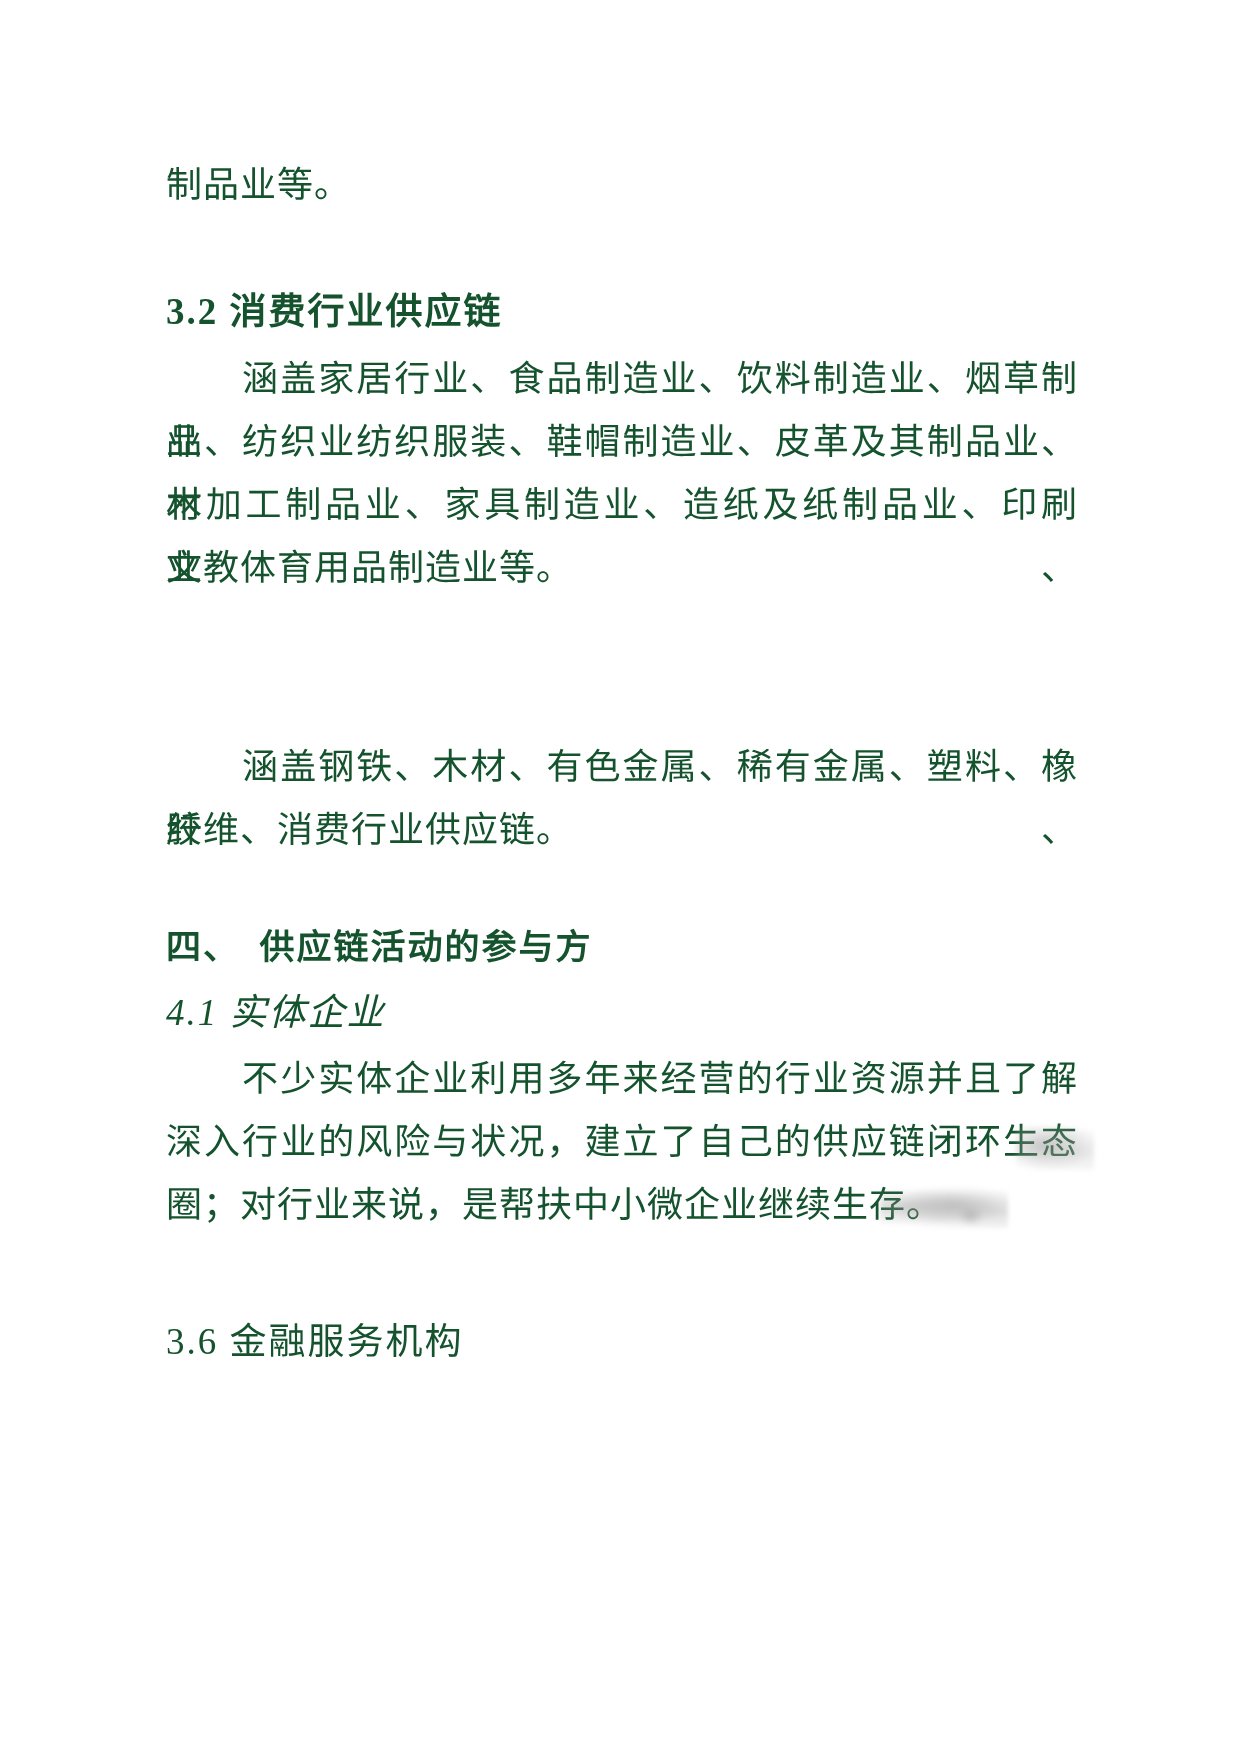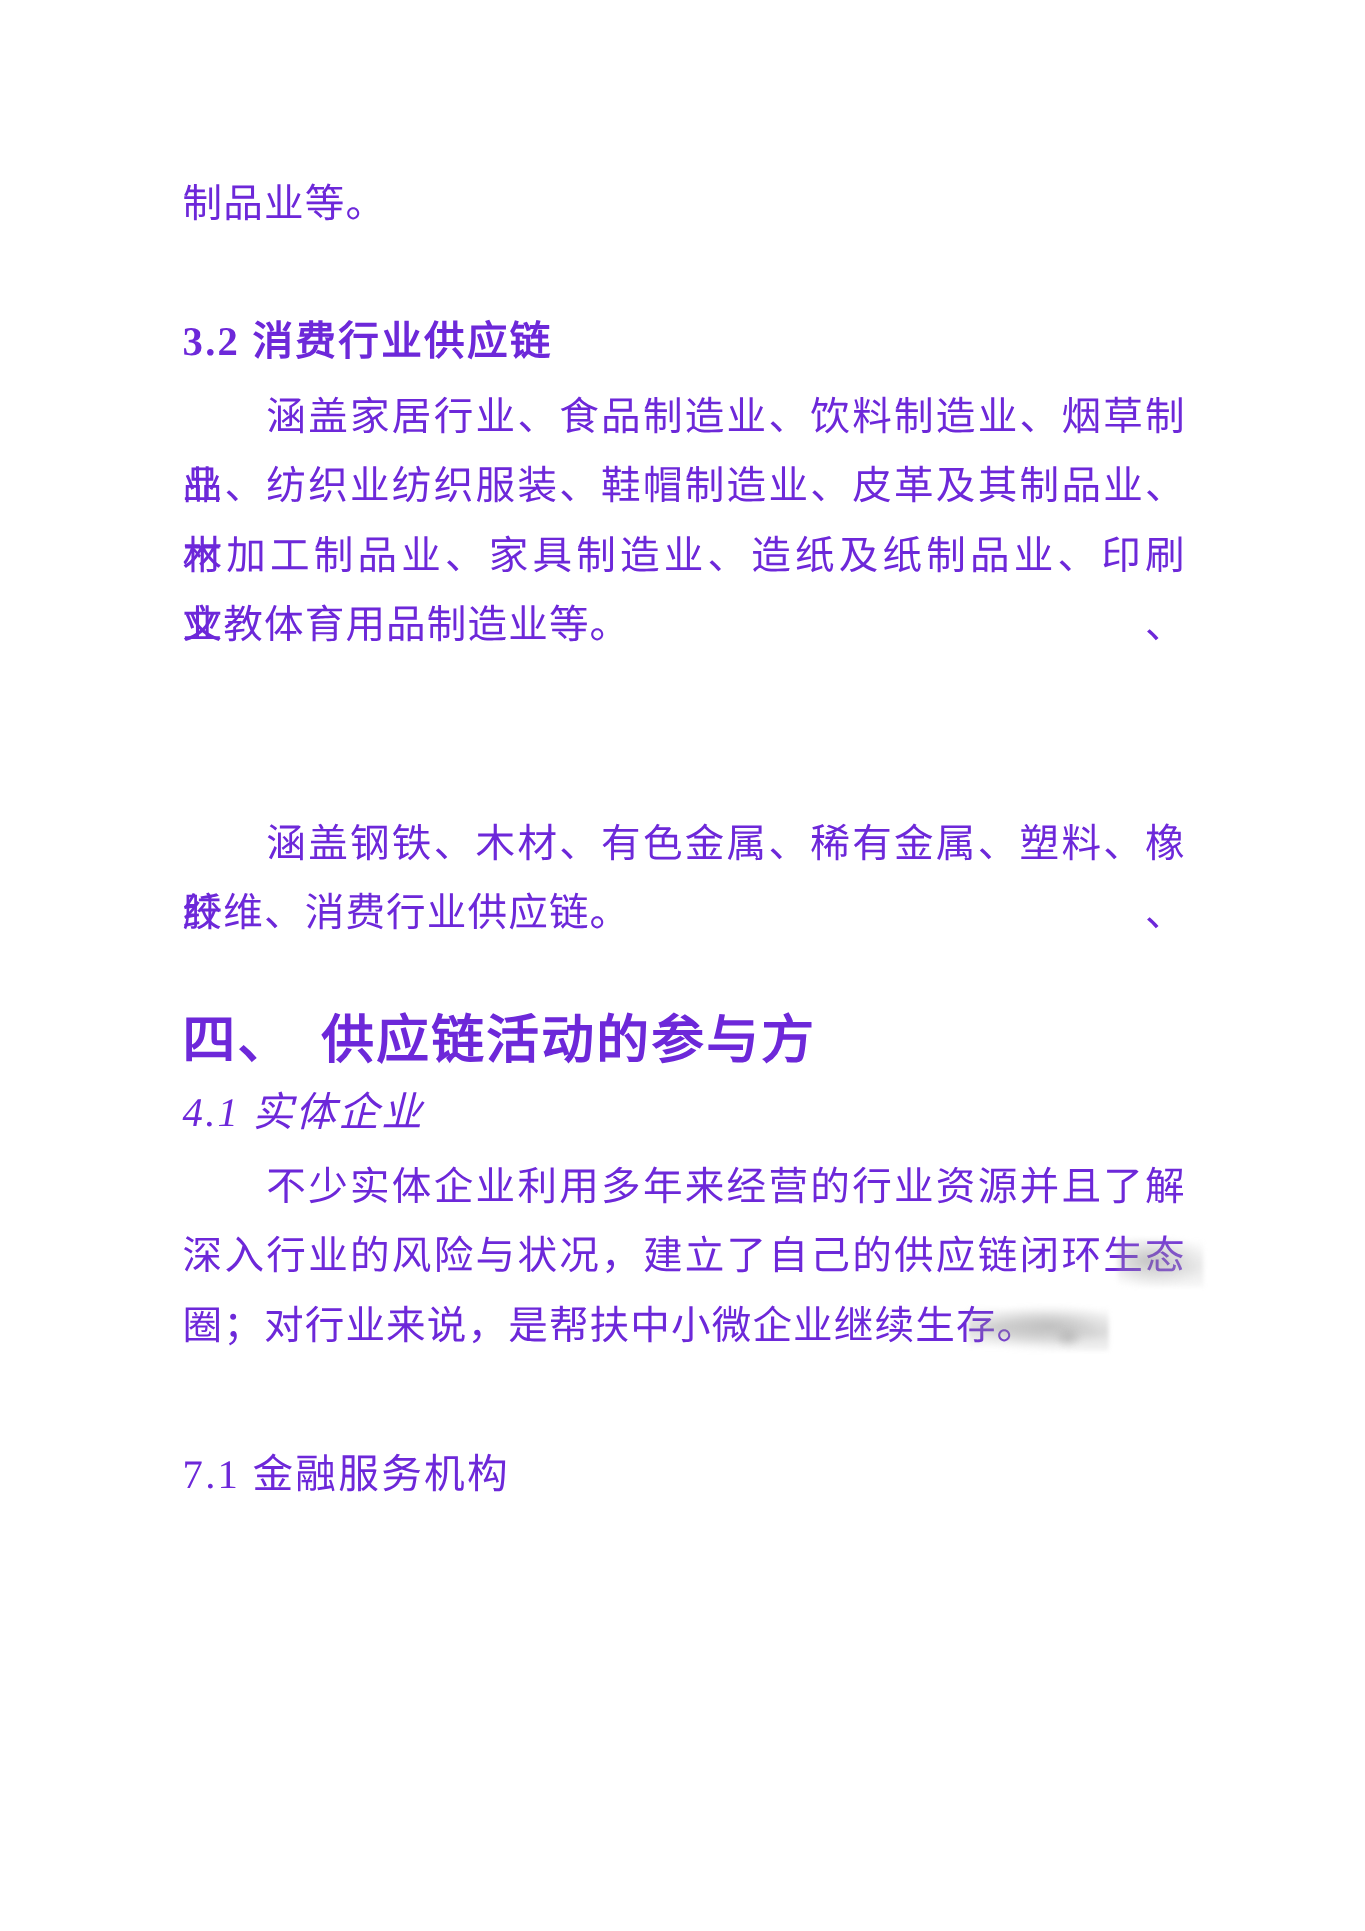--- a/index.html
+++ b/index.html
@@ -8,21 +8,21 @@
     background: #e8e8e8;
   }
   .page {
     position: relative;
     width: 1241px;
     height: 1755px;
     margin: 0 auto;
     background: #ffffff;
     overflow: hidden;
     font-family: "Liberation Serif", "DejaVu Serif", serif;
-    color: #6d28d9;
+    color: #14532d;
   }
   .block {
     position: absolute;
     left: 166px;
     width: 912px;
   }
   .line {
     height: 63px;
     line-height: 63px;
     font-size: 36px;
@@ -35,21 +35,21 @@
     white-space: normal;
     text-align: justify;
     text-align-last: justify;
     text-justify: inter-character;
   }
   .heading .line {
     font-size: 37px;
     letter-spacing: 2px;
   }
   .chapter .line {
-    font-size: 48px;
+    font-size: 35px;
     font-weight: bold;
     letter-spacing: 2px;
     font-family: "Liberation Sans", "DejaVu Sans", sans-serif;
   }
   
   #blk-cont   { top: 154px; }
   #blk-h32    { top: 280px; font-weight: bold; }
   #blk-p32    { top: 348px; }
   #blk-h33    { top: 673px; }
   #blk-p33    { top: 736px; }
@@ -116,21 +116,21 @@
       <div class="line">4.1  实体企业</div>
     </div>
 
   <div class="block para" id="blk-p41">
       <div class="line j">　　不少实体企业利用多年来经营的行业资源并且了解</div>
       <div class="line j">深入行业的风险与状况，建立了自己的供应链闭环生态</div>
       <div class="line">圈；对行业来说，是帮扶中小微企业继续生存。</div>
     </div>
 
   <div class="block heading" id="blk-h42">
-      <div class="line">7.1  金融服务机构</div>
+      <div class="line">3.6  金融服务机构</div>
     </div>
 
 
   <div class="artifact" id="art1"></div>
   <div class="artifact" id="art2"></div>
   <div class="artifact" id="art3"></div>
 
 </div>
 
 </body></html>

